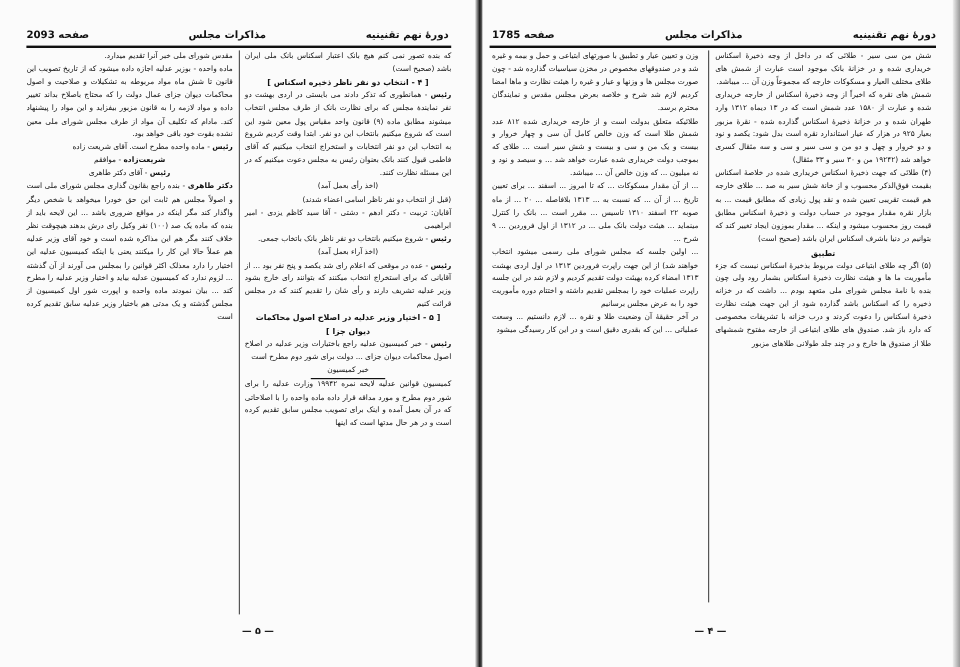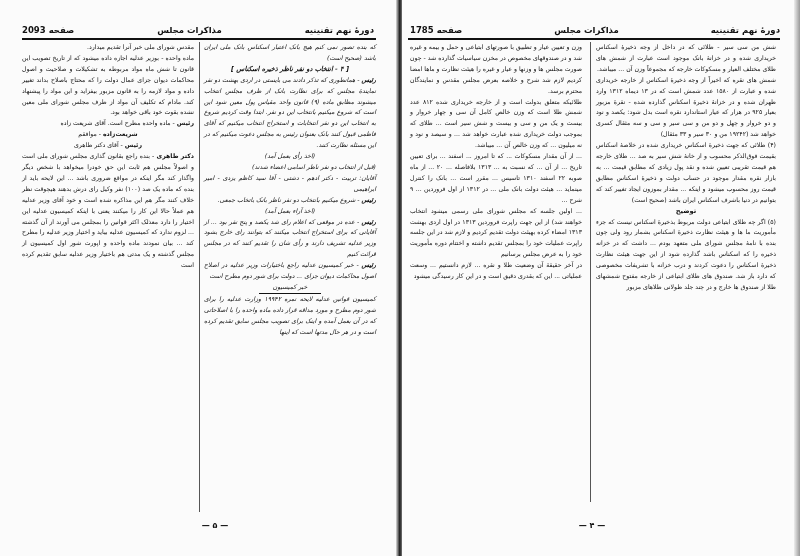--- a/index.html
+++ b/index.html
@@ -64,30 +64,31 @@
 <div class="spread">
 
   <div class="page left">
     <div class="header">
       <span>دورهٔ نهم تقنینیه</span>
       <span>مذاکرات مجلس</span>
       <span>صفحه 2093</span>
     </div>
     <div class="header-rule"></div>
 
-    <div class="col" style="left:204px; width:172px;font-style:italic;">
+    <div class="col" style="left:204px; width:172px;">
       <p>که بنده تصور نمی کنم هیچ بانک اعتبار اسکناس بانک ملی ایران باشد (صحیح است)</p>
       <p class="sec">[ ۴ - انتخاب دو نفر ناظر ذخیره اسکناس ]</p>
       <p><span class="spk">رئیس</span> <span>- همانطوری که تذکر دادند می بایستی در اردی بهشت دو نفر نمایندهٔ مجلس که برای نظارت بانک از طرف مجلس انتخاب میشوند مطابق ماده (۹) قانون واحد مقیاس پول معین شود این است که شروع میکنیم بانتخاب این دو نفر. ابتدا وقت کردیم شروع به انتخاب این دو نفر انتخابات و استخراج انتخاب میکنیم که آقای فاطمی قبول کنند بانک بعنوان رئیس به مجلس دعوت میکنیم که در این مسئله نظارت کنند.</span></p>
       <p class="center">(اخذ رأی بعمل آمد)</p>
       <p>(قبل از انتخاب دو نفر ناظر اسامی اعضاء شدند)</p>
       <p>آقایان: تربیت - دکتر ادهم - دشتی - آقا سید کاظم یزدی - امیر ابراهیمی</p>
       <p><span class="spk">رئیس</span> <span>- شروع میکنیم بانتخاب دو نفر ناظر بانک باتخاب جمعی.</span></p>
       <p class="center">(اخذ آراء بعمل آمد)</p>
       <p><span class="spk">رئیس</span> <span>- عده در موقعی که اعلام رای شد یکصد و پنج نفر بود ... از آقایانی که برای استخراج انتخاب میکنند که بتوانند رای خارج بشود وزیر عدلیه تشریف دارند و رأی شان را تقدیم کنند که در مجلس قرائت کنیم</span></p>
+      <p class="sec">[ ۵ - اختیار وزیر عدلیه در اصلاح اصول محاکمات دیوان جزا ]</p>
       <p><span class="spk">رئیس</span> <span>- خبر کمیسیون عدلیه راجع باختیارات وزیر عدلیه در اصلاح اصول محاکمات دیوان جزای ... دولت برای شور دوم مطرح است</span></p>
       <p class="center"><span class="underline">خبر کمیسیون</span></p>
       <p>کمیسیون قوانین عدلیه لایحه نمره ۱۹۹۴۲ وزارت عدلیه را برای شور دوم مطرح و مورد مداقه قرار داده ماده واحده را با اصلاحاتی که در آن بعمل آمده و اینک برای تصویب مجلس سابق تقدیم کرده است و در هر حال مدتها است که اینها</p>
     </div>
     <div class="col-divider" style="left:199px; height:470px;"></div>
 
     <div class="col" style="left:22px; width:172px;">
       <p>مقدس شورای ملی خبر آنرا تقدیم میدارد.</p>
       <p>ماده واحده - بوزیر عدلیه اجازه داده میشود که از تاریخ تصویب این قانون تا شش ماه مواد مربوطه به تشکیلات و صلاحیت و اصول محاکمات دیوان جزای عمال دولت را که محتاج باصلاح بداند تغییر داده و مواد لازمه را به قانون مزبور بیفزاید و این مواد را پیشنهاد کند. مادام که تکلیف آن مواد از طرف مجلس شورای ملی معین نشده بقوت خود باقی خواهد بود.</p>
       <p><span class="spk">رئیس</span> <span>- ماده واحده مطرح است. آقای شریعت زاده</span></p>
@@ -106,21 +107,21 @@
       <span>دورهٔ نهم تقنینیه</span>
       <span>مذاکرات مجلس</span>
       <span>صفحه 1785</span>
     </div>
     <div class="header-rule"></div>
 
     <div class="col" style="left:194px; width:180px;">
       <p>شش من سی سیر - طلائی که در داخل از وجه ذخیرهٔ اسکناس خریداری شده و در خزانهٔ بانک موجود است عبارت از شمش های طلای مختلف العیار و مسکوکات خارجه که مجموعاً وزن آن ... میباشد.</p>
       <p>شمش های نقره که اخیراً از وجه ذخیرهٔ اسکناس از خارجه خریداری شده و عبارت از ۱۵۸۰ عدد شمش است که در ۱۳ دیماه ۱۳۱۲ وارد طهران شده و در خزانهٔ ذخیرهٔ اسکناس گذارده شده - نقرهٔ مزبور بعیار ۹۲۵ در هزار که عیار استاندارد نقره است بدل شود: یکصد و نود و دو خروار و چهل و دو من و سی سیر و سی و سه مثقال کسری خواهد شد (۱۹۲۴۲ من و ۳۰ سیر و ۳۳ مثقال)</p>
       <p>(۴) طلائی که جهت ذخیرهٔ اسکناس خریداری شده در خلاصهٔ اسکناس بقیمت فوق‌الذکر محسوب و از خانهٔ شش سیر به صد ... طلای خارجه هم قیمت تقریبی تعیین شده و نقد پول زیادی که مطابق قیمت ... به بازار نقره مقدار موجود در حساب دولت و ذخیرهٔ اسکناس مطابق قیمت روز محسوب میشود و اینکه ... مقدار بموزون ایجاد تغییر کند که بتوانیم در دنیا باشرف اسکناس ایران باشد (صحیح است)</p>
-      <p class="sec">توضیح</p>
+      <p class="sec">تطبیق</p>
       <p>(۵) اگر چه طلای ابتیاعی دولت مربوط بذخیرهٔ اسکناس نیست که جزء مأموریت ما ها و هیئت نظارت ذخیرهٔ اسکناس بشمار رود ولی چون بنده با نامهٔ مجلس شورای ملی متعهد بودم ... داشت که در خزانه ذخیره را که اسکناس باشد گذارده شود از این جهت هیئت نظارت ذخیرهٔ اسکناس را دعوت کردند و درب خزانه با تشریفات مخصوصی که دارد باز شد. صندوق های طلای ابتیاعی از خارجه مفتوح شمشهای طلا از صندوق ها خارج و در چند جلد طولانی طلاهای مزبور</p>
     </div>
     <div class="col-divider" style="left:188px; height:460px;"></div>
 
     <div class="col" style="left:8px; width:172px;">
       <p>وزن و تعیین عیار و تطبیق با صورتهای ابتیاعی و حمل و بیمه و غیره شد و در صندوقهای مخصوص در مخزن سیاسیات گذارده شد - چون صورت مجلس ها و وزنها و عیار و غیره را هیئت نظارت و ماها امضا کردیم لازم شد شرح و خلاصه بعرض مجلس مقدس و نمایندگان محترم برسد.</p>
       <p>طلائیکه متعلق بدولت است و از خارجه خریداری شده ۸۱۲ عدد شمش طلا است که وزن خالص کامل آن سی و چهار خروار و بیست و یک من و سی و بیست و شش سیر است ... طلای که بموجب دولت خریداری شده عبارت خواهد شد ... و سیصد و نود و نه میلیون ... که وزن خالص آن ... میباشد.</p>
       <p>... از آن مقدار مسکوکات ... که تا امروز ... اسفند ... برای تعیین تاریخ ... از آن ... که نسبت به ... ۱۳۱۳ بلافاصله ... ۲۰ ... از ماه صوبه ۲۲ اسفند ۱۳۱۰ تاسیس ... مقرر است ... بانک را کنترل مینماید ... هیئت دولت بانک ملی ... در ۱۳۱۲ از اول فروردین ... ۹ شرح ...</p>
       <p>... اولین جلسه که مجلس شورای ملی رسمی میشود انتخاب خواهند شد) از این جهت راپرت فروردین ۱۳۱۳ در اول اردی بهشت ۱۳۱۳ امضاء کرده بهیئت دولت تقدیم کردیم و لازم شد در این جلسه راپرت عملیات خود را بمجلس تقدیم داشته و اختتام دوره مأموریت خود را به عرض مجلس برسانیم</p>
       <p>در آخر حقیقهٔ آن وضعیت طلا و نقره ... لازم دانستیم ... وسعت عملیاتی ... این که بقدری دقیق است و در این کار رسیدگی میشود</p>

